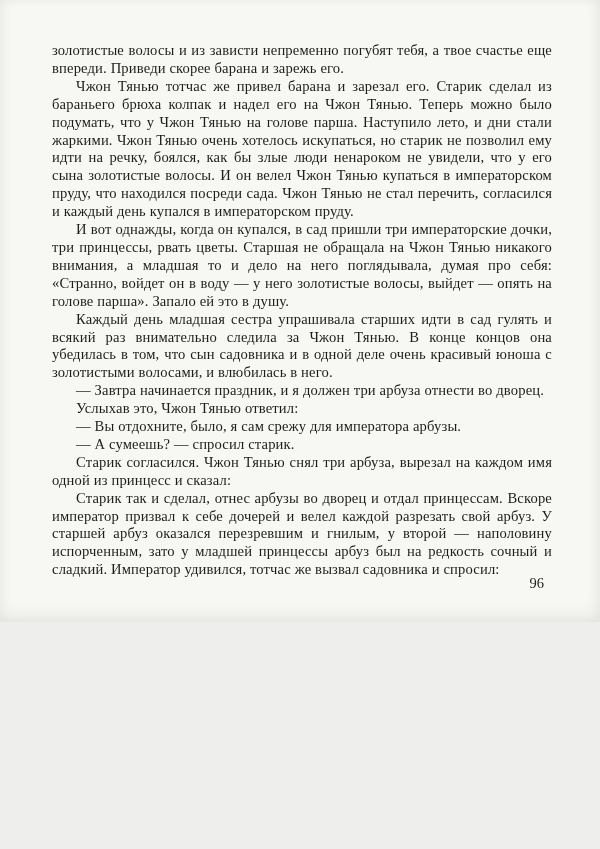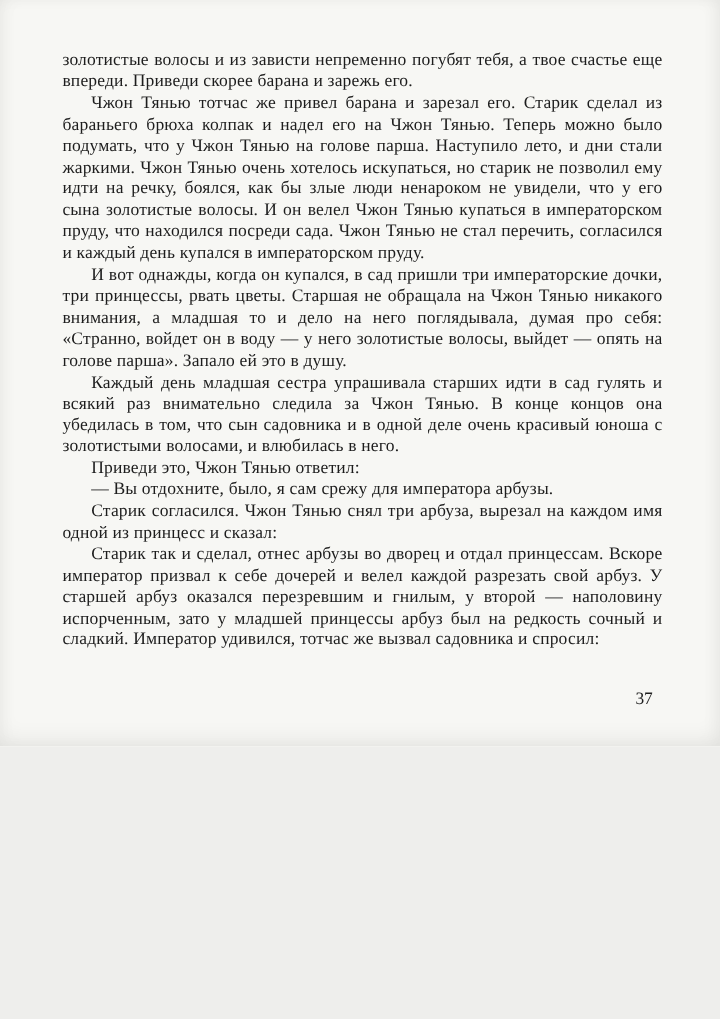--- a/index.html
+++ b/index.html
@@ -55,19 +55,21 @@
 </style>
 </head>
 <body>
 
 <div class="page">
   <div class="text-block">
       <p class="para">золотистые волосы и из зависти непременно погубят тебя, а твое счастье еще впереди. Приведи скорее барана и зарежь его.</p>
       <p class="para indent">Чжон Тянью тотчас же привел барана и зарезал его. Старик сделал из бараньего брюха колпак и надел его на Чжон Тянью. Теперь можно было подумать, что у Чжон Тянью на голове парша. Наступило лето, и дни стали жаркими. Чжон Тянью очень хотелось искупаться, но старик не позволил ему идти на речку, боялся, как бы злые люди ненароком не увидели, что у его сына золотистые волосы. И он велел Чжон Тянью купаться в императорском пруду, что находился посреди сада. Чжон Тянью не стал перечить, согласился и каждый день купался в императорском пруду.</p>
       <p class="para indent">И вот однажды, когда он купался, в сад пришли три императорские дочки, три принцессы, рвать цветы. Старшая не обращала на Чжон Тянью никакого внимания, а младшая то и дело на него поглядывала, думая про себя: «Странно, войдет он в воду — у него золотистые волосы, выйдет — опять на голове парша». Запало ей это в душу.</p>
       <p class="para indent">Каждый день младшая сестра упрашивала старших идти в сад гулять и всякий раз внимательно следила за Чжон Тянью. В конце концов она убедилась в том, что сын садовника и в одной деле очень красивый юноша с золотистыми волосами, и влюбилась в него.</p>
-      <p class="para indent">Приведи это, Чжон Тянью ответил:</p>
+      <p class="para indent">— Завтра начинается праздник, и я должен три арбуза отнести во дворец.</p>
+      <p class="para indent">Услыхав это, Чжон Тянью ответил:</p>
       <p class="para indent">— Вы отдохните, было, я сам срежу для императора арбузы.</p>
+      <p class="para indent">— А сумеешь? — спросил старик.</p>
       <p class="para indent">Старик согласился. Чжон Тянью снял три арбуза, вырезал на каждом имя одной из принцесс и сказал:</p>
       <p class="para indent">Старик так и сделал, отнес арбузы во дворец и отдал принцессам. Вскоре император призвал к себе дочерей и велел каждой разрезать свой арбуз. У старшей арбуз оказался перезревшим и гнилым, у второй — наполовину испорченным, зато у младшей принцессы арбуз был на редкость сочный и сладкий. Император удивился, тотчас же вызвал садовника и спросил:</p>
     </div>
-  <div class="page-number">37</div>
+  <div class="page-number">96</div>
 </div>
 
 </body></html>

